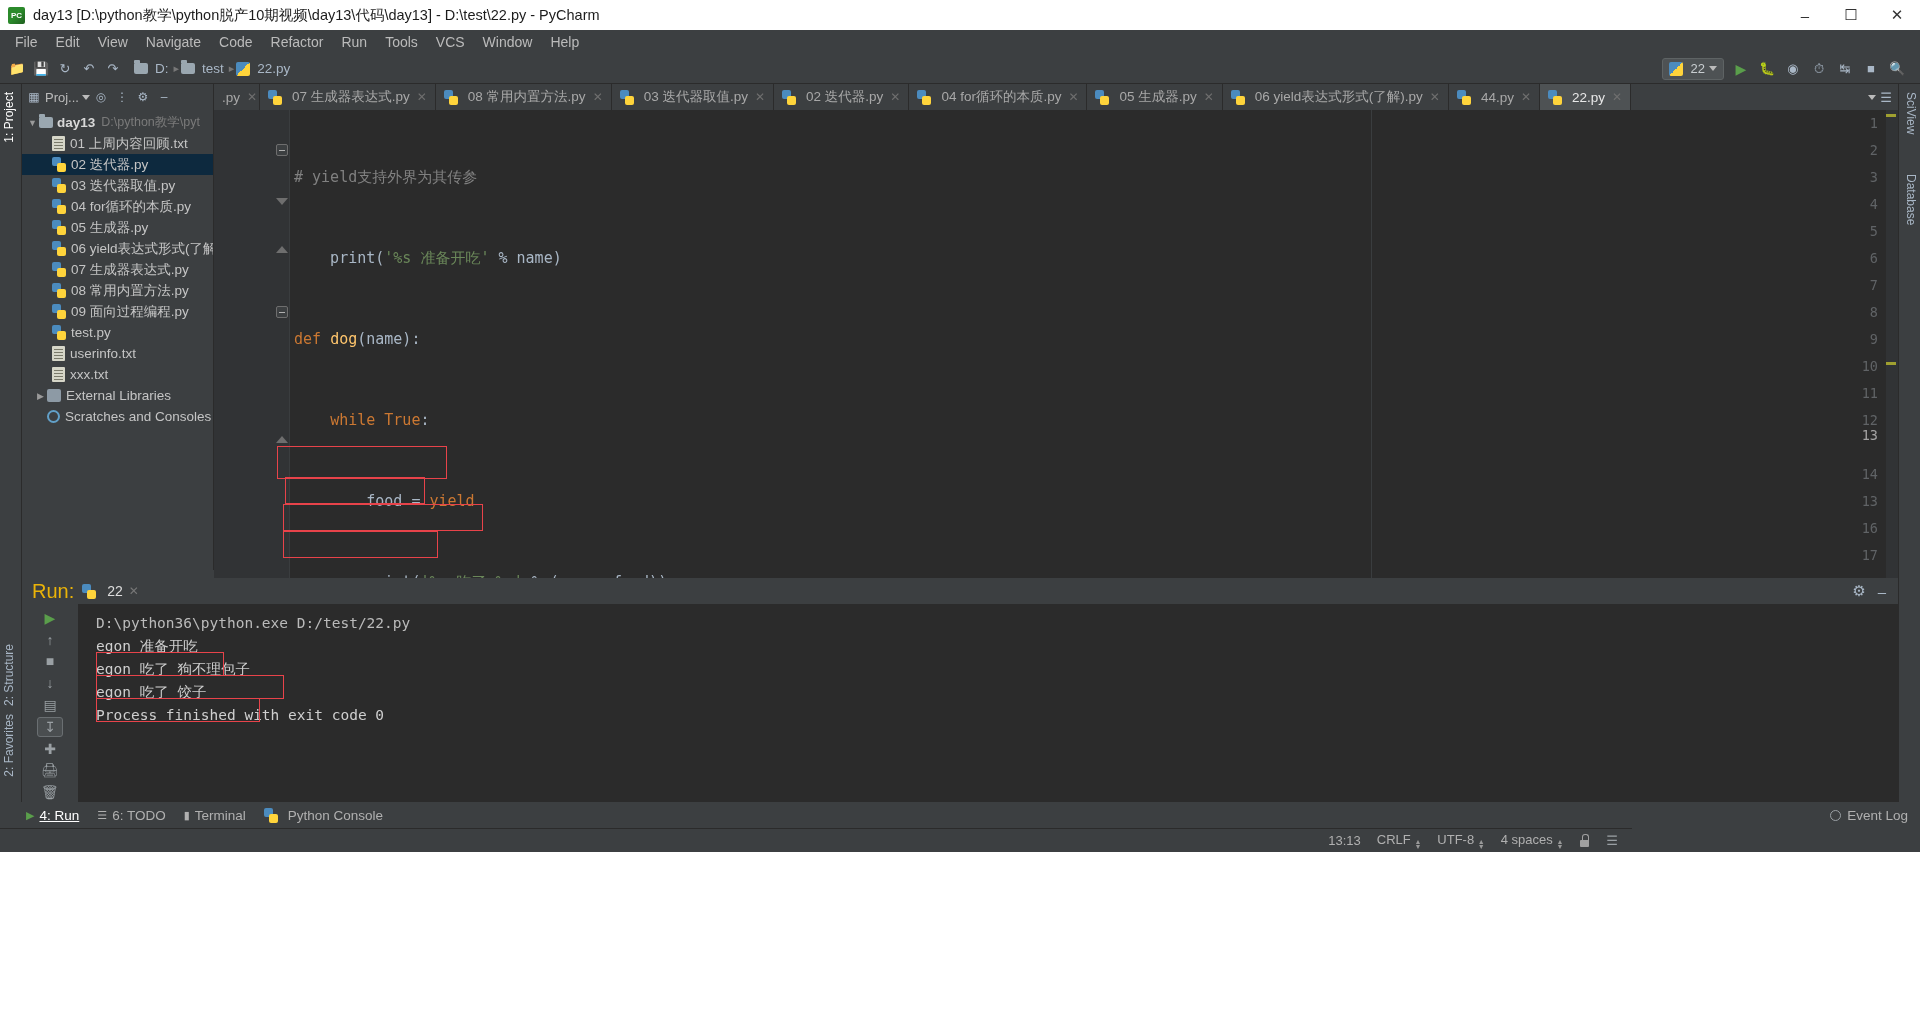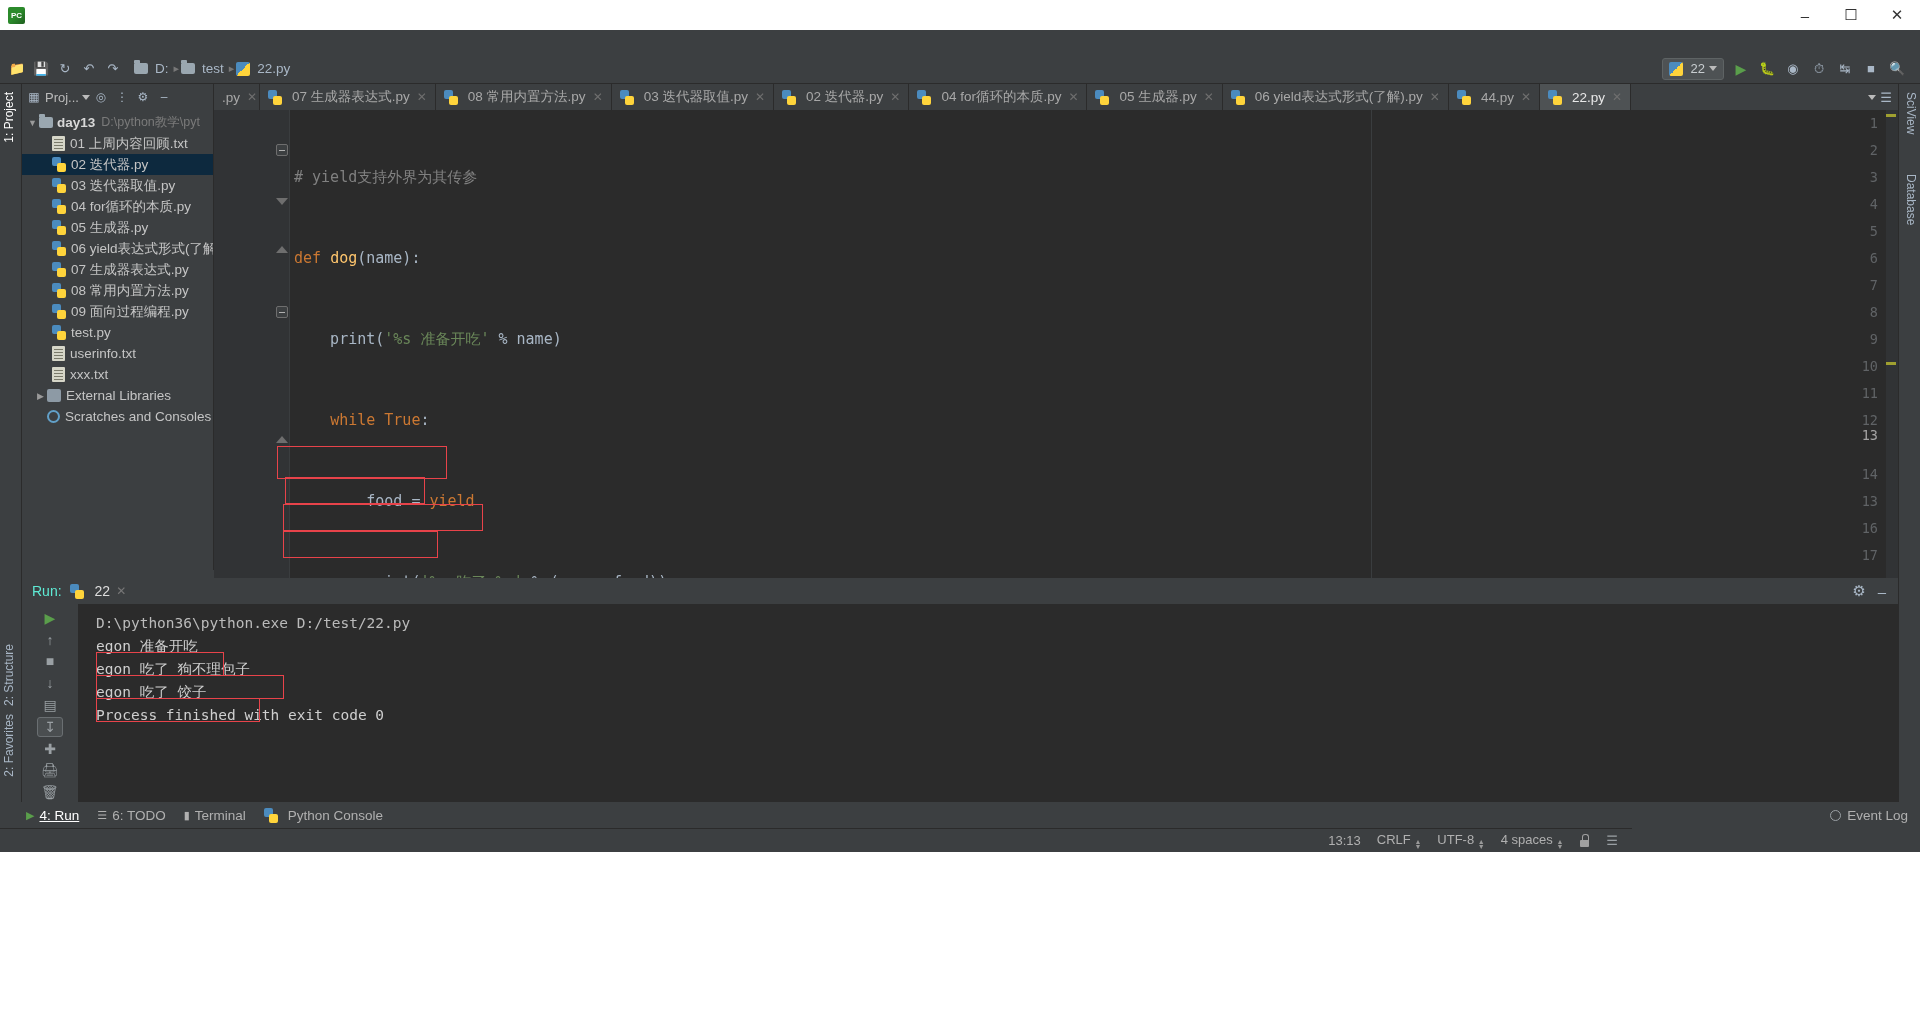--- a/index.html
+++ b/index.html
@@ -226,21 +226,21 @@
     position: absolute; right: 0; top: 0; width: 12px; height: 468px;
     background: #313335;
   }
 
   
   .runpanel {
     position: absolute; left: 22px; top: 578px; width: 1876px; height: 224px;
     background: #3c3f41;
   }
   .run-head { height: 26px; display: flex; align-items: center; padding-left: 10px; gap: 8px; }
-  .run-label { font-size: 14px; color: #5eead4; }
+  .run-label { font-size: 20px; color: #eab308; }
   .run-tab {
     display: flex; align-items: center; gap: 6px; font-size: 14px; color: #dddddd;
   }
   .run-head-right { margin-left: auto; display: flex; align-items: center; gap: 12px; padding-right: 12px; }
   .run-side {
     position: absolute; left: 0; top: 26px; width: 56px; bottom: 0;
     background: #3c3f41; display: flex; flex-direction: column; align-items: center;
     padding-top: 4px; gap: 2px;
   }
   .rs-ico {
@@ -295,27 +295,41 @@
     background: #ffffff;
   }
 </style>
 </head>
 <body>
 
 <div class="app">
 
   <div class="titlebar">
     <div class="title-ico"></div>
+    <div class="title-text">day13 [D:\python教学\python脱产10期视频\day13\代码\day13] - D:\test\22.py - PyCharm</div>
     <div class="winbtns">
       <div class="winbtn">–</div>
       <div class="winbtn">☐</div>
       <div class="winbtn close">✕</div>
     </div>
   </div>
 
+  <div class="menubar">
+    <div class="menu-item">File</div>
+    <div class="menu-item">Edit</div>
+    <div class="menu-item">View</div>
+    <div class="menu-item">Navigate</div>
+    <div class="menu-item">Code</div>
+    <div class="menu-item">Refactor</div>
+    <div class="menu-item">Run</div>
+    <div class="menu-item">Tools</div>
+    <div class="menu-item">VCS</div>
+    <div class="menu-item">Window</div>
+    <div class="menu-item">Help</div>
+  </div>
 
   <div class="toolbar">
     <div class="tb-ico">📁</div>
     <div class="tb-ico">💾</div>
     <div class="tb-ico">↻</div>
     <div class="tb-ico">↶</div>
     <div class="tb-ico">↷</div>
     <div style="width:8px"></div>
     <div class="folder-ico"></div>
     <span class="crumb">D:</span>
@@ -509,22 +523,22 @@
     <div class="lnum" style="top:432px">17</div>
 
     <div class="fold-minus" style="top:34px"></div>
     <div class="fold-arrow fold-down" style="top:88px"></div>
     <div class="fold-arrow fold-up" style="top:136px"></div>
     <div class="fold-minus" style="top:196px"></div>
     <div class="fold-arrow fold-up" style="top:326px"></div>
 
     <div class="code">
       <div class="cl"><span class="cm"># yield支持外界为其传参</span></div>
+      <div class="cl"><span class="pl">    print(</span><span class="st">'%s 准备开吃'</span><span class="pl"> % name)</span></div>
       <div class="cl"><span class="kw">def </span><span class="fn">dog</span><span class="pl">(name):</span></div>
-      <div class="cl"><span class="pl">    print(</span><span class="st">'%s 准备开吃'</span><span class="pl"> % name)</span></div>
       <div class="cl"><span class="pl">    </span><span class="kw">while True</span><span class="pl">:</span></div>
       <div class="cl"><span class="pl">        food = </span><span class="kw">yield</span></div>
       <div class="cl"><span class="pl">        print(</span><span class="st">'%s 吃了 %s'</span><span class="pl"> % (name, food))</span></div>
       
       
       
       
       
       
       

